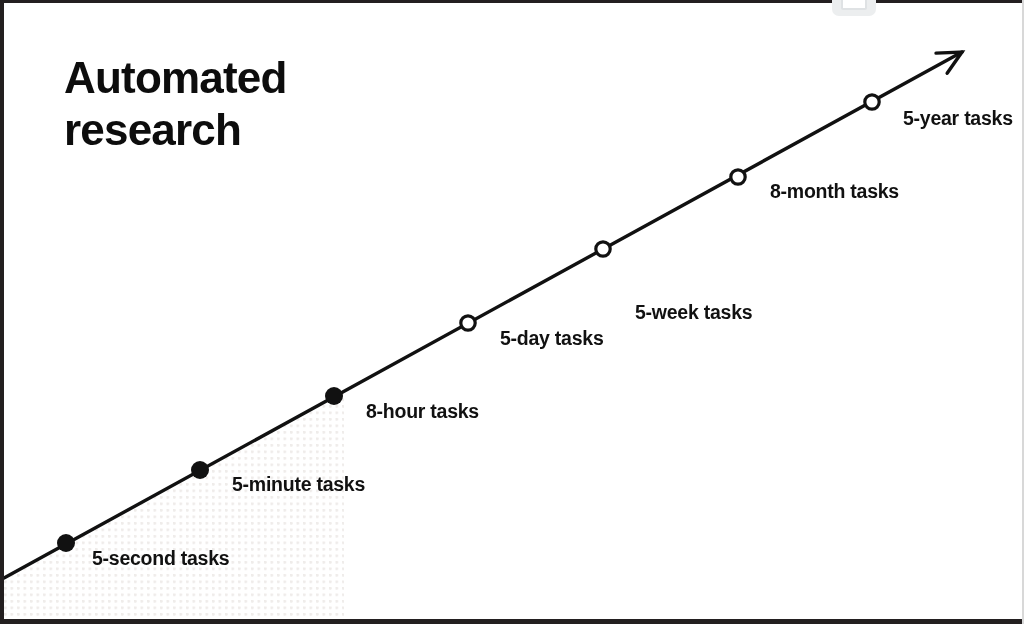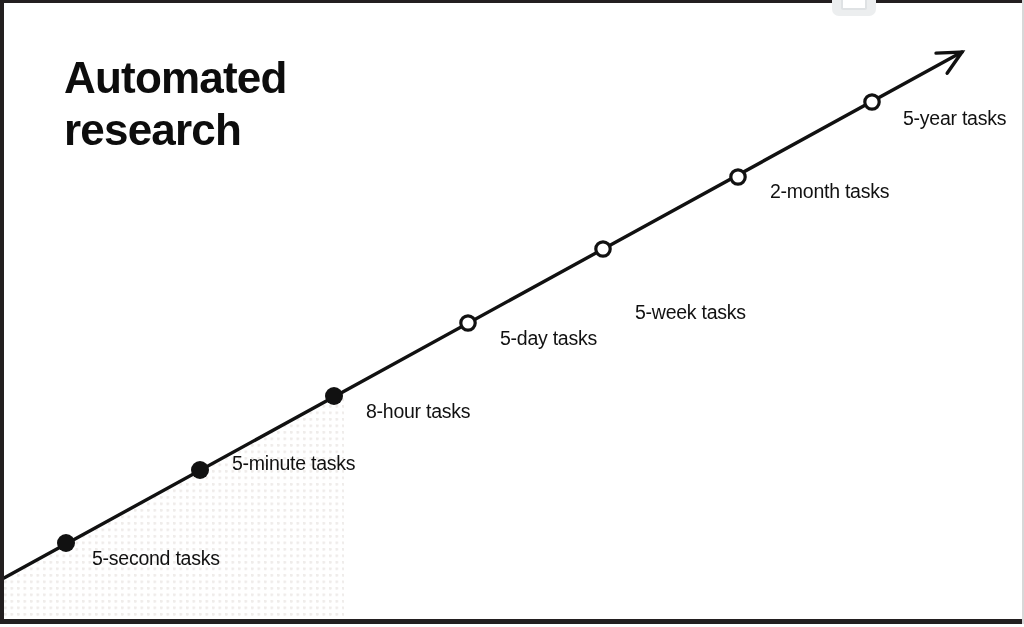--- a/index.html
+++ b/index.html
@@ -96,21 +96,21 @@
     letter-spacing: -0.8px;
     color: #0d0d0d;
     white-space: pre-line;
   }
 
   
   .point-label {
     position: absolute;
     z-index: 25;
     font-size: 19.5px;
-    font-weight: 400;
+    font-weight: 700;
     letter-spacing: -0.25px;
     color: #111111;
     white-space: nowrap;
     text-align: center;
   }
 </style>
 </head>
 <body>
 
 <div id="slide-root">
@@ -140,21 +140,21 @@
         <circle cx="738" cy="177" r="7.2" fill="#ffffff" stroke="#111111" stroke-width="3.2"></circle>
         <circle cx="872" cy="102" r="7.2" fill="#ffffff" stroke="#111111" stroke-width="3.2"></circle>
       </g>
   </svg>
 
   <div id="page-title">Automated
 research</div>
 
   <div id="label-layer">
       <div class="point-label" style="left: 92px; top: 547px;">5-second tasks</div>
-      <div class="point-label" style="left: 232px; top: 452px;">5-minute tasks</div>
+      <div class="point-label" style="left: 232px; top: 473px;">5-minute tasks</div>
       <div class="point-label" style="left: 366px; top: 400px;">8-hour tasks</div>
       <div class="point-label" style="left: 500px; top: 327px;">5-day tasks</div>
       <div class="point-label" style="left: 635px; top: 253px; margin-top: 48px;">5-week tasks</div>
-      <div class="point-label" style="left: 770px; top: 180px;">2-month tasks</div>
+      <div class="point-label" style="left: 770px; top: 180px;">8-month tasks</div>
       <div class="point-label" style="left: 903px; top: 107px;">5-year tasks</div>
     </div>
 
 </div>
 
 </body></html>

